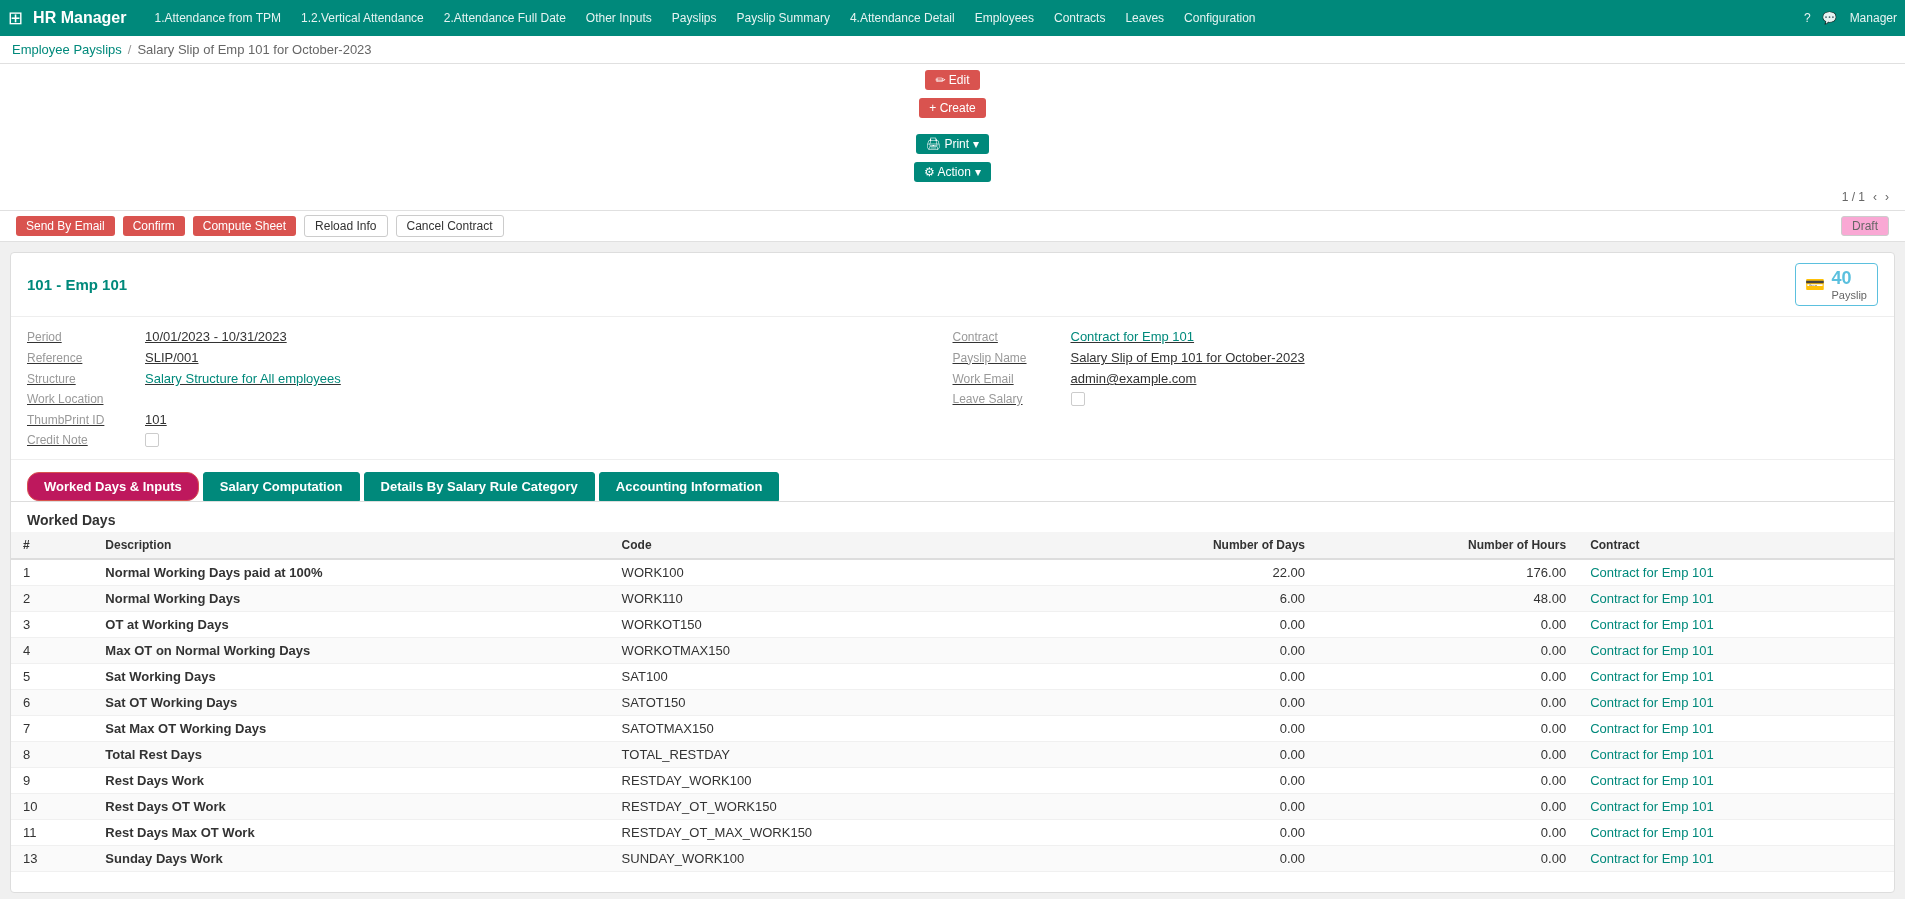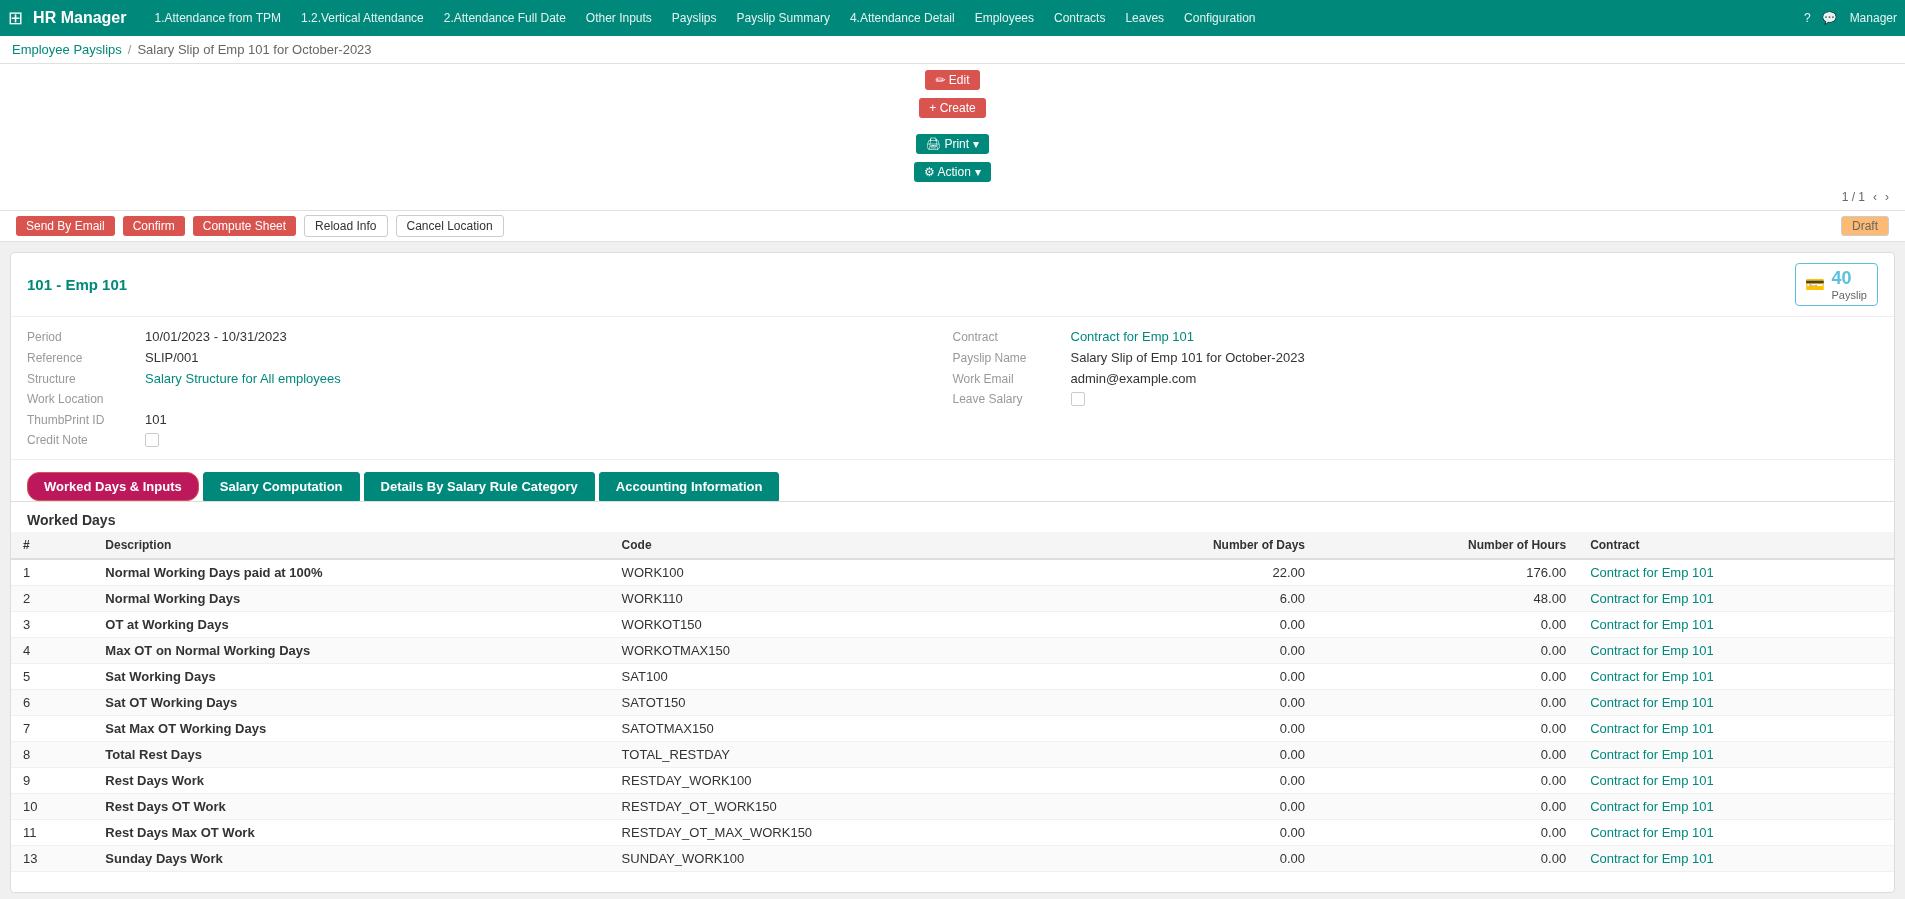--- a/index.html
+++ b/index.html
@@ -116,21 +116,21 @@
     .status-bar {
       background: white;
       padding: 4px 16px;
       display: flex;
       align-items: center;
       gap: 8px;
       border-bottom: 1px solid #e0e0e0;
     }
     .draft-badge {
       margin-left: auto;
-      background: #fdba74;
+      background: #f9a8d4;
       color: #666;
       padding: 2px 10px;
       border-radius: 3px;
       font-size: 12px;
       border: 1px solid #ccc;
     }
 
     
     .main-content {
       background: white;
@@ -169,20 +169,21 @@
     }
     .payslip-badge .label { font-size: 11px; color: #666; }
 
     
     .form-section {
       padding: 12px 16px;
       display: grid;
       grid-template-columns: 1fr 1fr;
       gap: 0;
       border-bottom: 1px solid #eee;
+      text-decoration: underline;
     }
     .form-col {
       display: flex;
       flex-direction: column;
       gap: 6px;
     }
     .form-row {
       display: flex;
       align-items: center;
       gap: 8px;
@@ -322,21 +323,21 @@
     <span style="cursor:pointer;">‹</span>
     <span style="cursor:pointer;">›</span>
   </div>
 </div>
 
 <div class="status-bar">
   <button class="btn btn-danger btn-sm">Send By Email</button>
   <button class="btn btn-danger btn-sm">Confirm</button>
   <button class="btn btn-danger btn-sm">Compute Sheet</button>
   <button class="btn btn-default btn-sm">Reload Info</button>
-  <button class="btn btn-default btn-sm">Cancel Location</button>
+  <button class="btn btn-default btn-sm">Cancel Contract</button>
   <span class="draft-badge">Draft</span>
 </div>
 
 <div class="main-content">
 
   <div class="emp-header">
     <span class="emp-name">
       <span>101</span> - <span>Emp 101</span>
     </span>
     <div class="payslip-badge">

